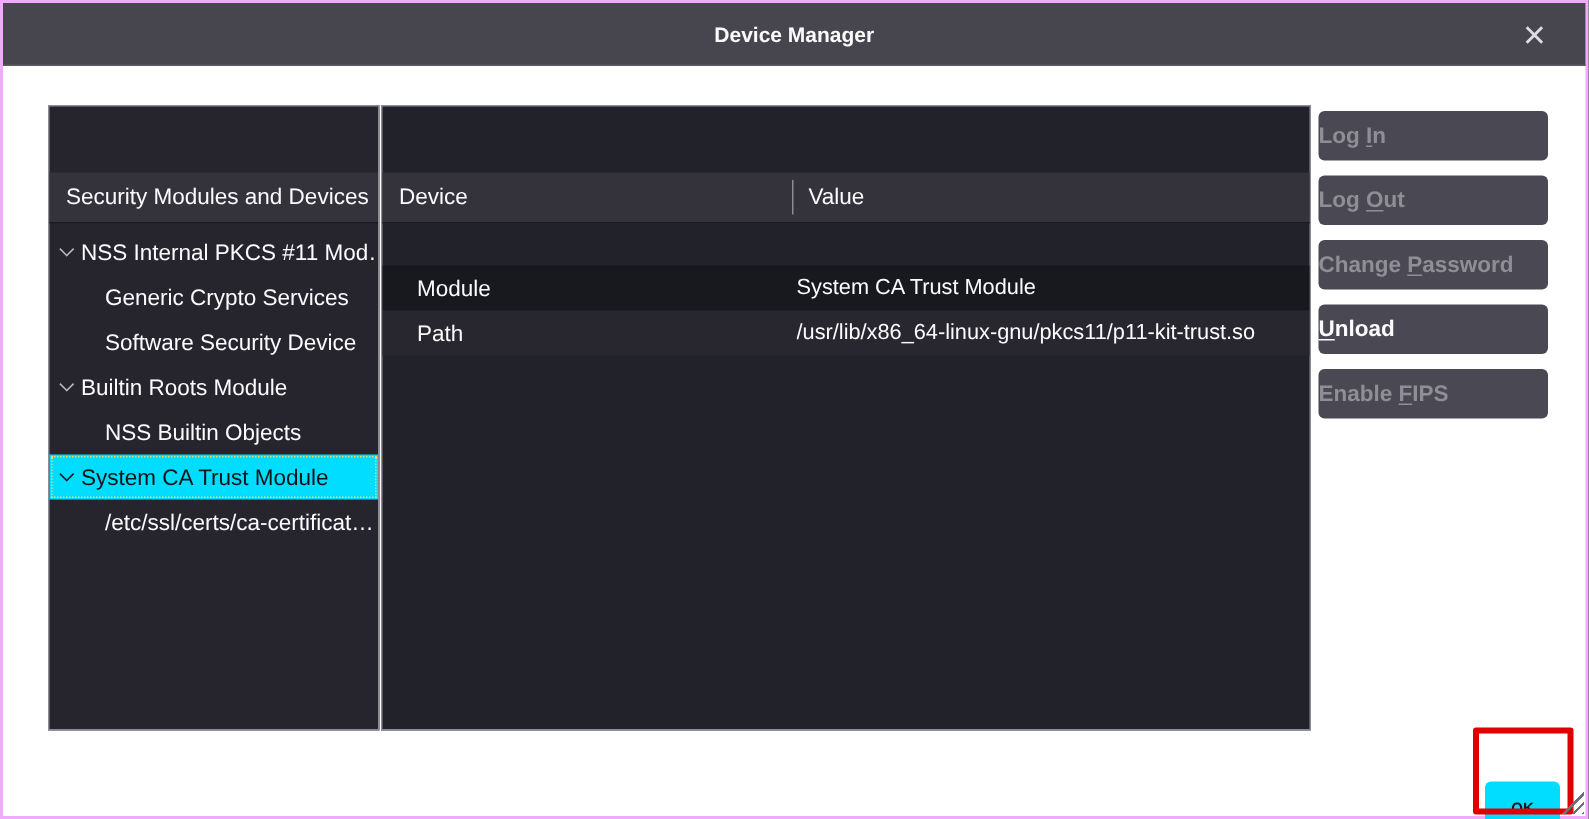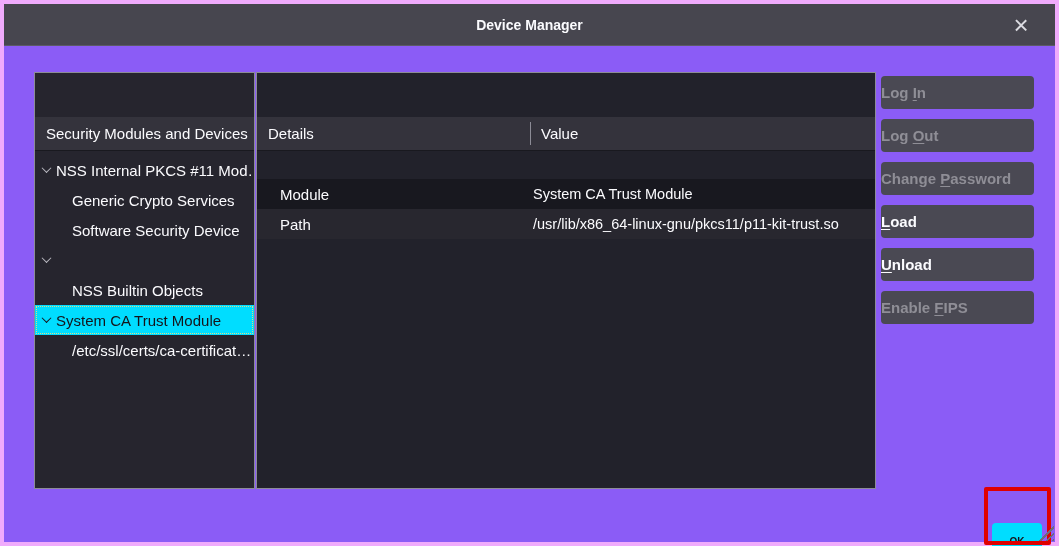--- a/index.html
+++ b/index.html
@@ -4,22 +4,22 @@
 <style>
   * { box-sizing: border-box; margin: 0; padding: 0; }
   html, body { background: #1c1b22; }
   body {
     width: 1059px; height: 546px; position: relative; overflow: hidden;
     font-family: "Liberation Sans", sans-serif;
     -webkit-font-smoothing: antialiased;
   }
   .window {
     position: absolute; inset: 0;
-    background: #8b5cf6;
-    border: 4px solid #f0abfc;
+    background: #ffffff;
+    border: 2px solid #f0abfc;
   }
   
   .titlebar {
     position: absolute; left: 0; top: 0; right: 0; height: 42px;
     background: #47464f;
     border-bottom: 1px solid #5c5b66;
   }
   .title {
     position: absolute; left: 0; right: 0; top: 0; height: 42px;
     line-height: 42px; text-align: center;
@@ -137,38 +137,39 @@
         <span class="lbl">NSS Internal PKCS #11 Mod…</span>
       </div>
       <div class="tree-row child">
         <span class="lbl">Generic Crypto Services</span>
       </div>
       <div class="tree-row child">
         <span class="lbl">Software Security Device</span>
       </div>
       <div class="tree-row group">
         <span class="chev"></span>
+        <span class="lbl">Builtin Roots Module</span>
       </div>
       <div class="tree-row child">
         <span class="lbl">NSS Builtin Objects</span>
       </div>
       <div class="tree-row group selected">
         <span class="chev"></span>
         <span class="lbl">System CA Trust Module</span>
       </div>
       <div class="tree-row child">
         <span class="lbl">/etc/ssl/certs/ca-certificat…</span>
       </div>
 
     </div>
   </div>
 
   <div class="panel details-panel">
     <div class="panel-header">
-      <span>Details</span>
+      <span>Device</span>
       <span class="col-divider"></span>
       <span class="col-value-label">Value</span>
     </div>
     <div class="dt-row odd">
       <span class="rname">Module</span>
       <span class="rvalue">System CA Trust Module</span>
     </div>
     <div class="dt-row even">
       <span class="rname">Path</span>
       <span class="rvalue">/usr/lib/x86_64-linux-gnu/pkcs11/p11-kit-trust.so</span>
@@ -179,23 +180,20 @@
     <button class="side-btn disabled">
       <span>Log </span><span class="ak">I</span><span>n</span>
     </button>
     <button class="side-btn disabled">
       <span>Log </span><span class="ak">O</span><span>ut</span>
     </button>
     <button class="side-btn disabled">
       <span>Change </span><span class="ak">P</span><span>assword</span>
     </button>
     <button class="side-btn">
-      <span></span><span class="ak">L</span><span>oad</span>
-    </button>
-    <button class="side-btn">
       <span></span><span class="ak">U</span><span>nload</span>
     </button>
     <button class="side-btn disabled">
       <span>Enable </span><span class="ak">F</span><span>IPS</span>
     </button>
   </div>
 
   <button class="ok-btn">OK</button>
   <div class="annotation"></div>
 

